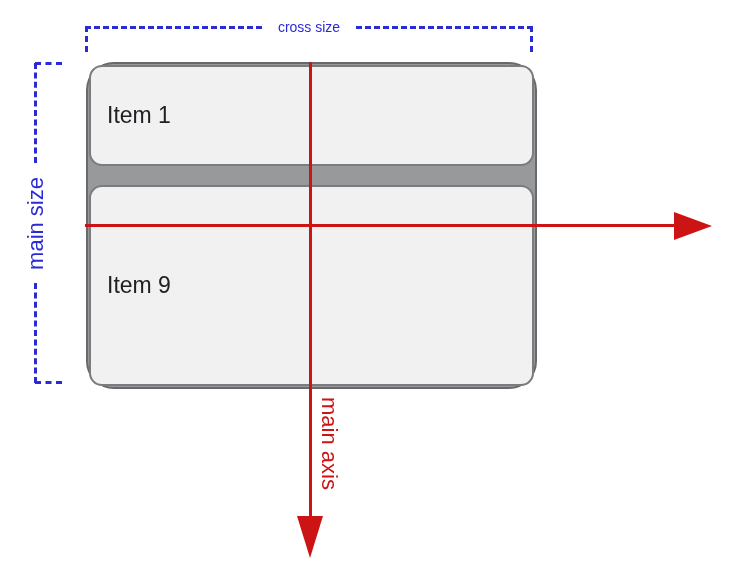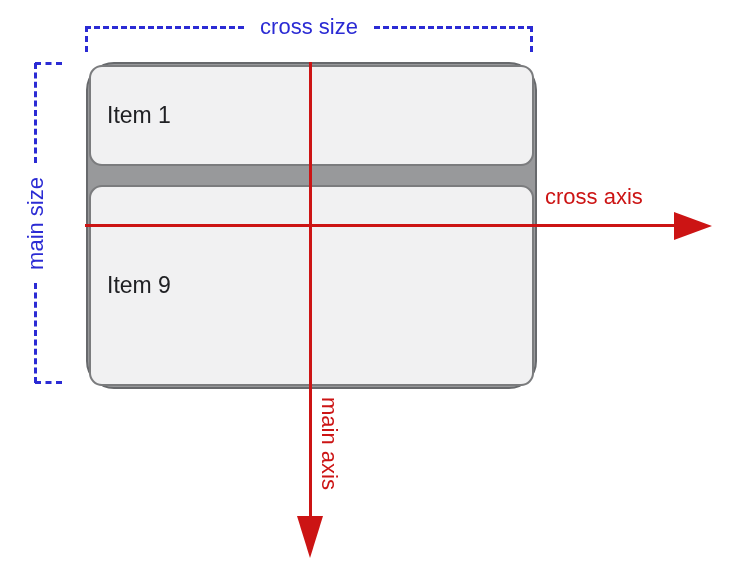--- a/index.html
+++ b/index.html
@@ -56,21 +56,21 @@
     display: flex;
     align-items: center;
   }
   .h-dash {
     flex: 1;
     height: 0;
     border-top: 3px dashed var(--size-annotation, #2b2bd4);
   }
   .cross-size-label {
     padding: 0 16px;
-    font-size: 22px;
+    font-size: 14px;
     line-height: 28px;
     white-space: nowrap;
     color: var(--size-annotation, #2b2bd4);
     text-align: center;
   }
   .tick-down {
     position: absolute;
     top: 26px;
     width: 0;
     height: 26px;
@@ -192,19 +192,18 @@
   <div class="main-size-bracket">
     <div class="v-dash"></div>
     <div class="main-size-label">main size</div>
     <div class="v-dash"></div>
   </div>
   <div class="tick-right tick-right-top"></div>
   <div class="tick-right tick-right-bottom"></div>
 
   <div class="cross-axis-line"></div>
   <div class="cross-axis-arrowhead"></div>
-  <div class="cross-axis-label">cross axis</div>
 
   <div class="main-axis-line"></div>
   <div class="main-axis-arrowhead"></div>
   <div class="main-axis-label">main axis</div>
 
 </div>
 
 </body></html>

